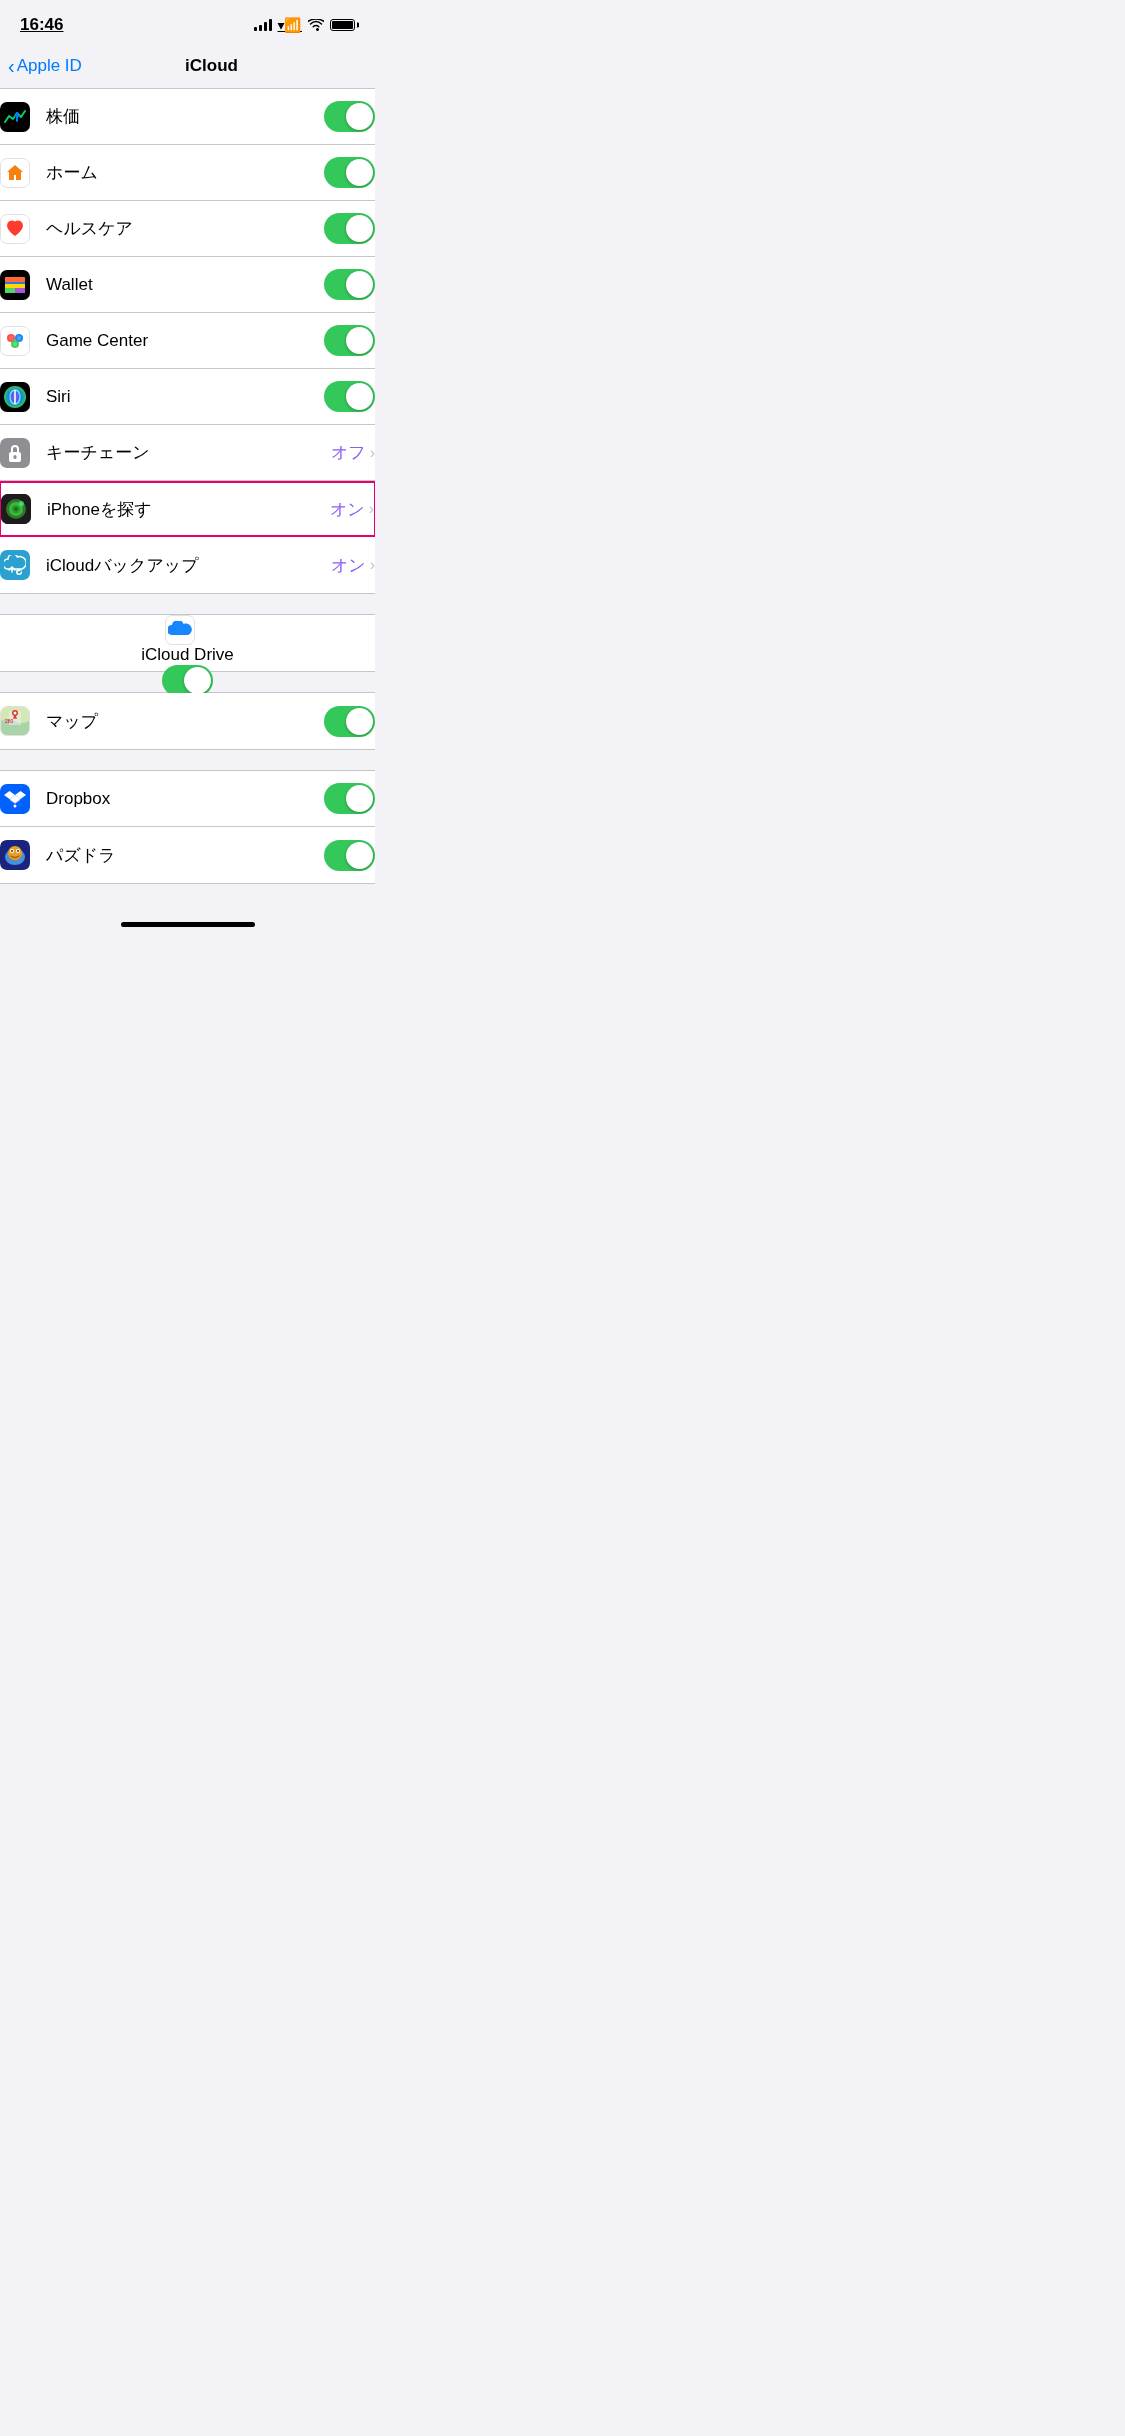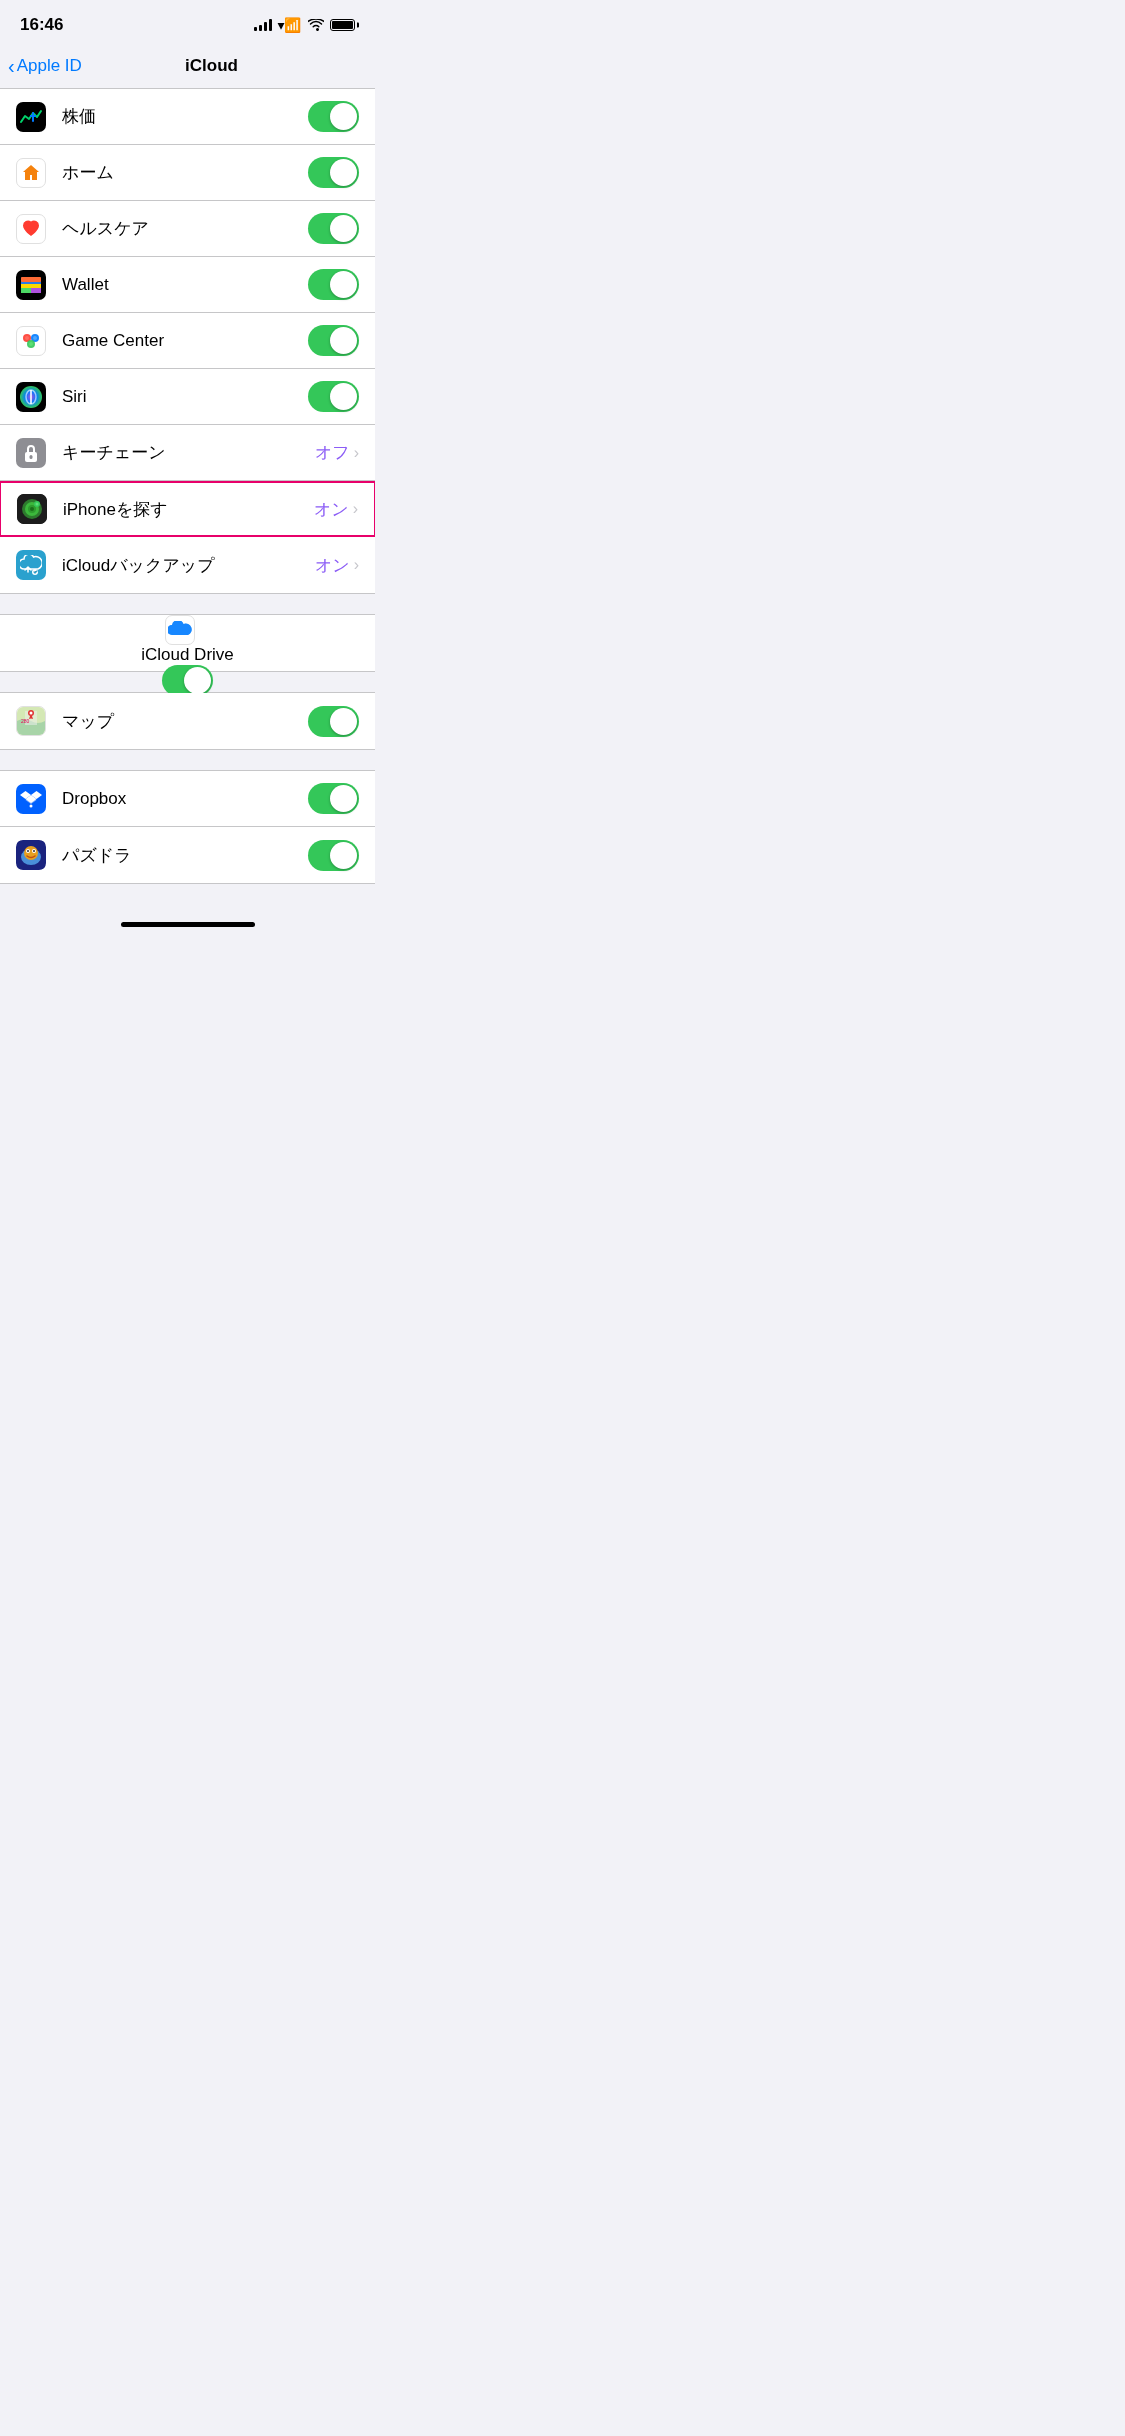--- a/index.html
+++ b/index.html
@@ -13,20 +13,21 @@
     }
 
     
     .status-bar {
       display: flex;
       justify-content: space-between;
       align-items: center;
       padding: 14px 20px 8px 20px;
       background: #f2f2f7;
       height: 44px;
+      text-decoration: underline;
     }
     .status-time {
       font-size: 17px;
       font-weight: 600;
       color: #000;
     }
     .status-icons {
       display: flex;
       align-items: center;
       gap: 6px;
@@ -102,21 +103,21 @@
     }
     .settings-group {
       background: #fff;
       border-top: 0.5px solid #c6c6c8;
       border-bottom: 0.5px solid #c6c6c8;
       margin-bottom: 20px;
     }
     .settings-row {
       display: flex;
       align-items: center;
-      padding: 0 16px;
+      padding: 0 0;
       height: 56px;
       border-bottom: 0.5px solid #c6c6c8;
       position: relative;
       background: #fff;
     }
     .settings-row:last-child {
       border-bottom: none;
     }
     .app-icon {
       width: 30px;

